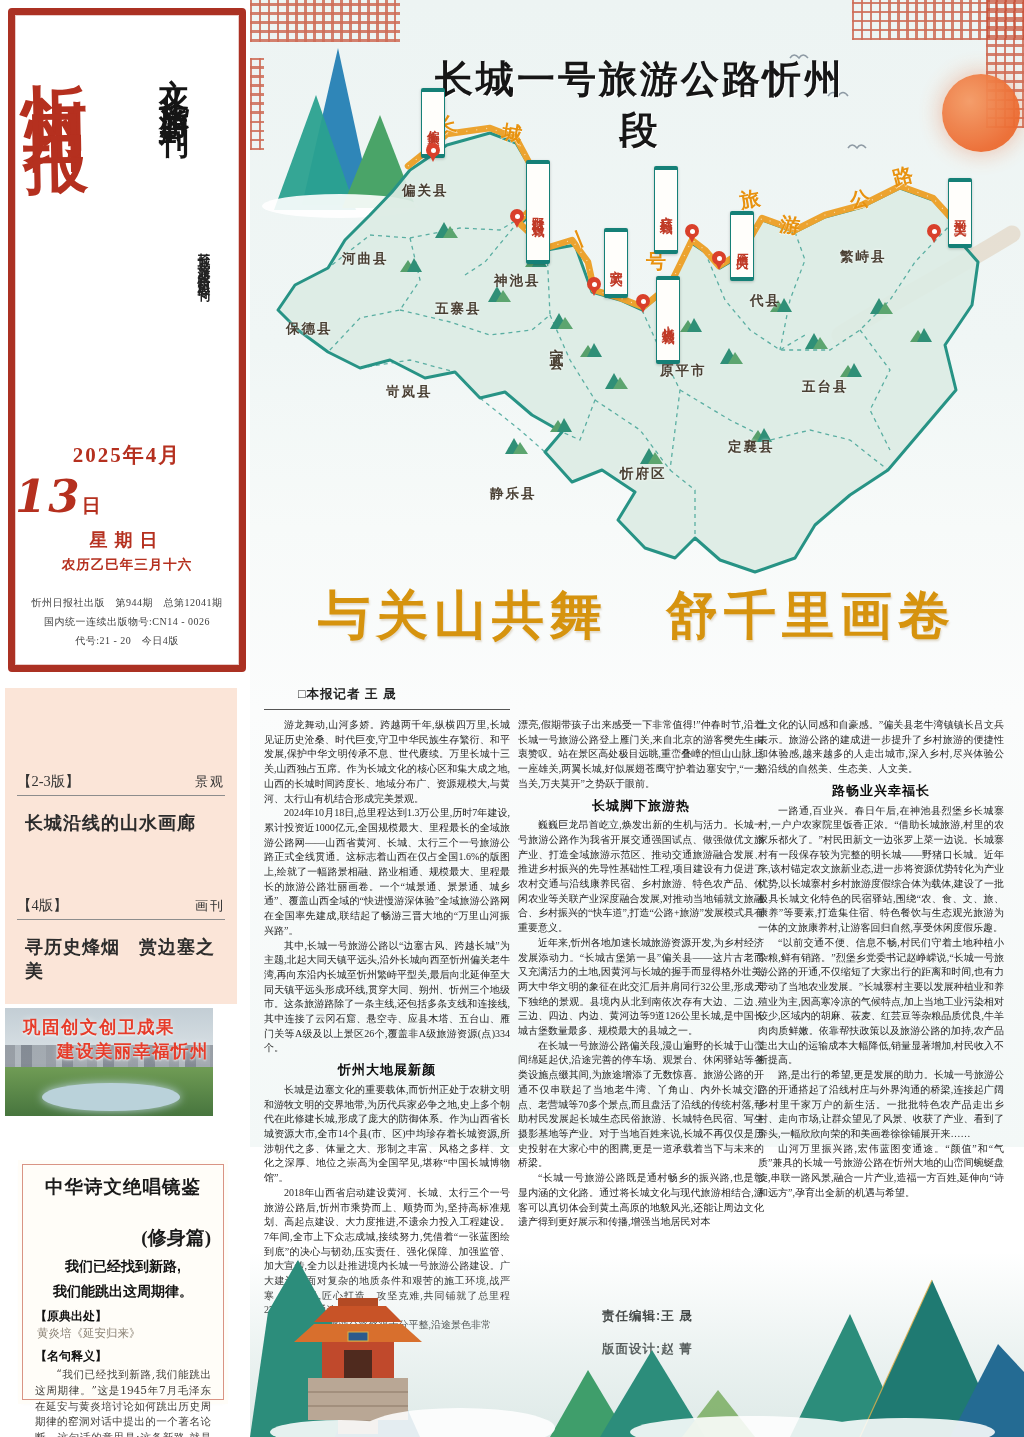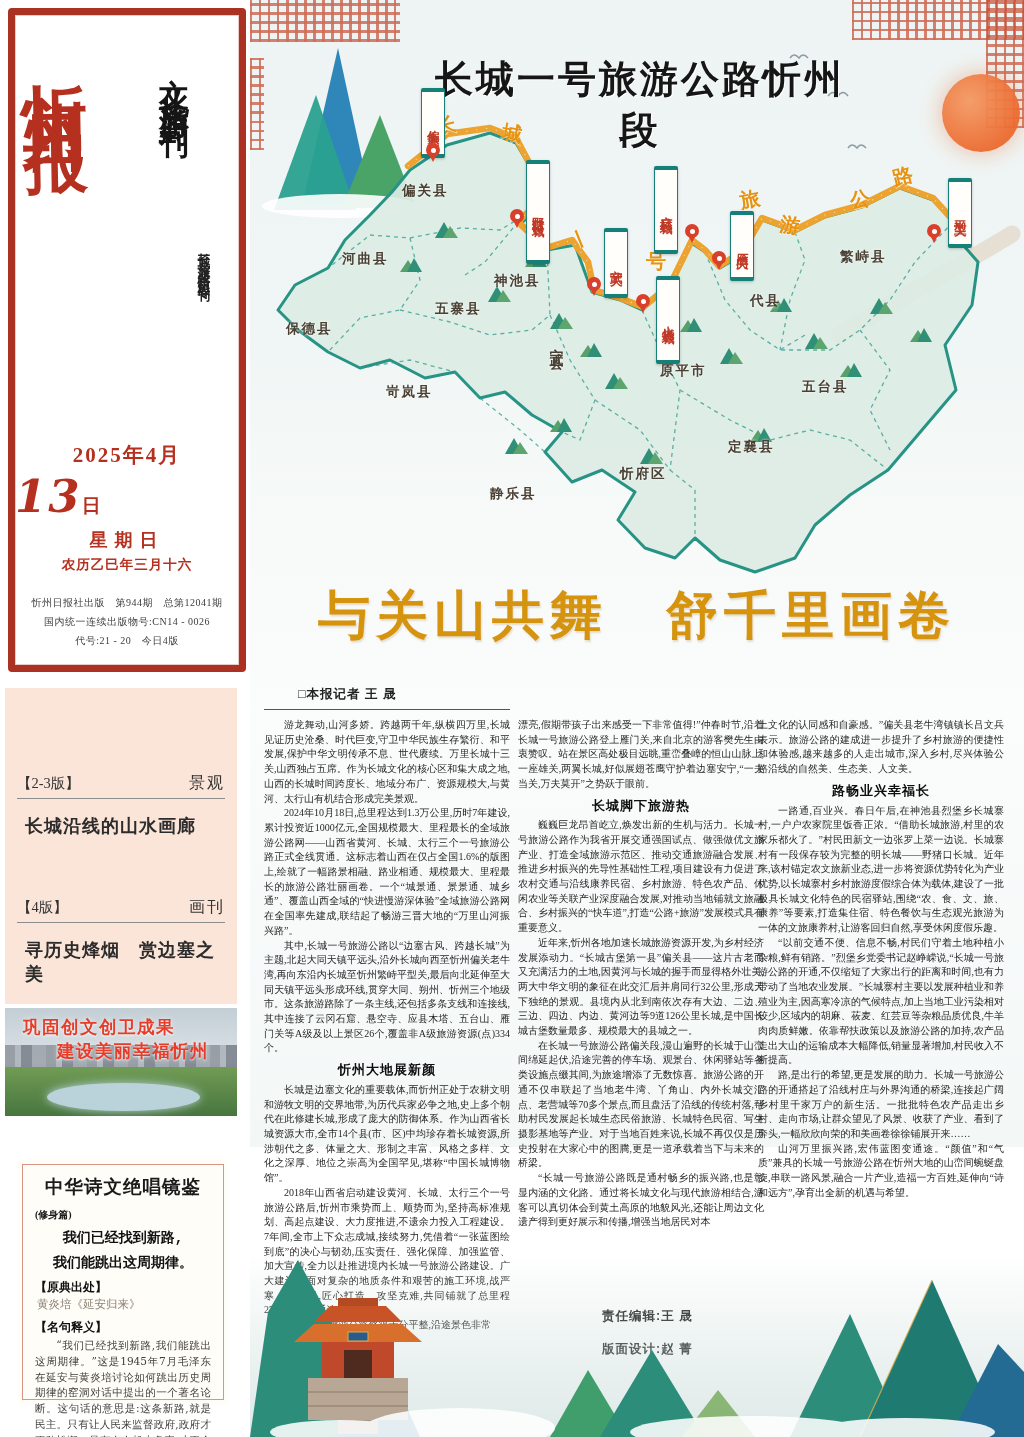--- a/index.html
+++ b/index.html
@@ -21,37 +21,37 @@
   .mh-day .big{font-size:45px;font-weight:900;font-style:italic;letter-spacing:2px;font-family:"DejaVu Serif",serif;}
   .mh-day .unit{font-size:19px;font-weight:800;}
   .mh-weekday{position:absolute;left:0;top:513px;width:100%;text-align:center;font-size:18px;font-weight:800;color:#b5301f;letter-spacing:7px;}
   .mh-lunar{position:absolute;left:0;top:541px;width:100%;text-align:center;font-size:13.5px;font-weight:700;color:#b5301f;letter-spacing:1px;}
   .mh-pub{position:absolute;left:0;top:578px;width:100%;text-align:center;font-size:10px;color:#3d3d3d;line-height:19px;letter-spacing:.5px;}
 
   .teasers{position:absolute;left:5px;top:688px;width:232px;height:316px;background:#fbe5d8;}
   .teaser{position:absolute;left:12px;right:12px;}
   .teaser.t1{top:76px}.teaser.t2{top:200px}
   .t-head{display:flex;justify-content:space-between;align-items:baseline;border-bottom:1px solid #8d8d8d;padding-bottom:4px;font-size:14.5px;color:#333;}
-  .t-tag{font-size:16px;letter-spacing:2px;margin-top:9px;}
+  .t-tag{font-size:13px;letter-spacing:2px;margin-top:9px;}
   .t-title{margin-top:15px;padding-left:8px;font-size:18px;font-weight:800;color:#2c2c2c;letter-spacing:1px;font-family:"Liberation Sans",sans-serif;}
 
-  .photo{position:absolute;left:5px;top:1008px;width:232px;height:108px;margin:0;overflow:hidden;background:#cfd9df;}
+  .photo{position:absolute;left:5px;top:1008px;width:208px;height:108px;margin:0;overflow:hidden;background:#cfd9df;}
   .ph-sky{position:absolute;left:0;right:0;top:0;height:52%;background:linear-gradient(#c3ced5,#dde4e8);}
   .ph-skyline{position:absolute;left:0;right:0;top:34%;height:24%;opacity:.85;
     background:repeating-linear-gradient(90deg,#8d939b 0 10px,#aab1b8 10px 16px,#767d87 16px 27px,#9aa1a8 27px 41px);}
   .ph-green{position:absolute;left:0;right:0;bottom:0;height:45%;background:linear-gradient(#709c55,#47753e);}
   .ph-lake{position:absolute;left:18%;right:16%;bottom:5%;height:26%;border-radius:50%;background:#badoda;background:#bad2da;box-shadow:0 0 10px #bad2da;}
   .slogan{position:absolute;color:#e63c2a;font-weight:900;font-size:17.5px;letter-spacing:1.5px;font-family:"DejaVu Serif",serif;text-shadow:0 1px 2px rgba(255,255,255,.8),0 0 6px rgba(255,255,255,.6);}
   .sl1{left:18px;top:7px}.sl2{left:52px;top:31px}
 
   .poembox{position:absolute;left:22px;top:1164px;width:202px;height:236px;box-sizing:border-box;
     background:#fffdf8;border:1px solid #d99484;box-shadow:0 0 0 4px #fffdf8,0 1px 6px rgba(0,0,0,.08);padding:9px 12px;}
   .pb-title{font-size:18.5px;font-weight:700;text-align:center;color:#1b1b1b;letter-spacing:1px;}
-  .pb-sub{font-size:10px;font-weight:800;text-align:left;margin-top:9px;color:#1b1b1b;}
-  .pb-quote{font-size:14px;font-weight:800;text-align:center;margin-top:7px;color:#111;font-family:Liberation Mono, monospace;}
+  .pb-sub{font-size:19px;font-weight:800;text-align:right;margin-top:26px;color:#1b1b1b;}
+  .pb-quote{font-size:14px;font-weight:800;text-align:center;margin-top:7px;color:#111;font-family:Liberation Sans, sans-serif;}
   .pb-label{font-size:12px;font-weight:800;margin-top:7px;color:#111;}
   .pb-source{font-size:11.5px;color:#8b8274;margin-top:1px;padding-left:2px;}
   .pb-gloss{font-size:10.6px;line-height:15.8px;margin-top:2px;text-indent:2em;color:#413f3b;text-align:justify;font-family:"DejaVu Serif",serif;}
 
   
   #main{position:absolute;left:250px;top:0;width:774px;height:1147px;
     background:linear-gradient(180deg,#edf4f3 0%,#f0f6f5 30%,#f7faf9 46%,#fbfcfc 62%,#f3f8f7 100%);}
 
   .map{position:absolute;left:0;top:0;width:774px;height:580px;}
   .map svg{position:absolute;left:0;top:0;}

